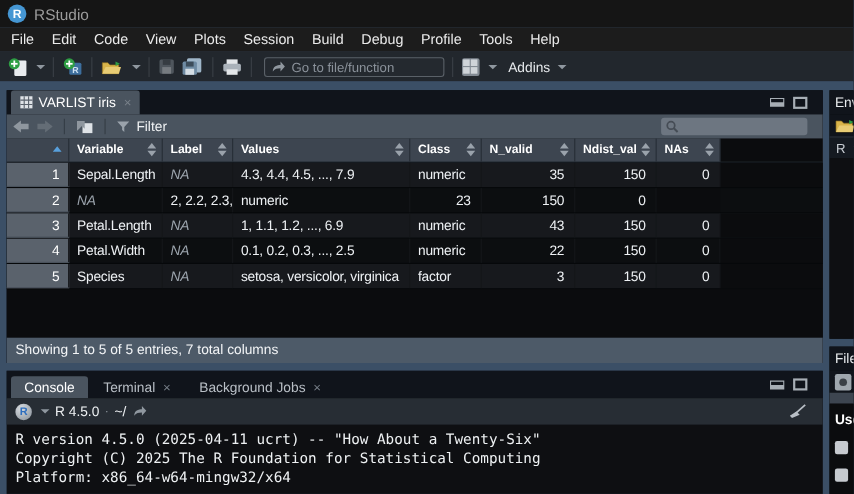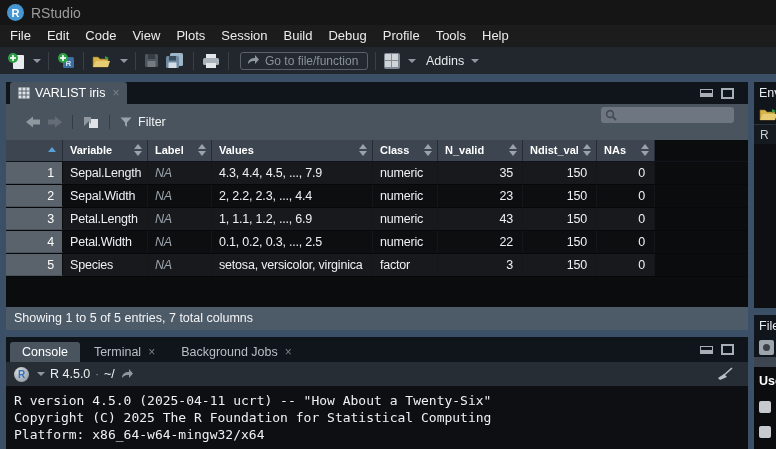--- a/index.html
+++ b/index.html
@@ -14,21 +14,21 @@
 
   .menubar { height:22px; background:#1c1c1c; display:flex; align-items:center; padding-left:2px; }
   .menu-item { color:#ebebeb; font-size:13px; padding:0 8px; line-height:22px; cursor:default; }
 
   .toolbar { height:27px; background:#22272d; display:flex; align-items:center; padding-left:6px; gap:4px; }
   .tb-sep { width:1px; height:18px; background:#3a4046; margin:0 3px; }
   .tb-btn { display:flex; align-items:center; justify-content:center; height:22px; padding:0 1px; }
   .caret { width:0; height:0; border-left:4px solid transparent; border-right:4px solid transparent;
            border-top:4px solid #8f979f; margin-left:3px; }
   .goto-wrap { position:relative; margin-left:4px; }
-  .goto-input { width:128px; height:18px; background:#24292f; border:1px solid #5a6168; border-radius:3px;
+  .goto-input { width:164px; height:18px; background:#24292f; border:1px solid #5a6168; border-radius:3px;
                 color:#c9ced4; font-size:12px; padding:0 4px 0 24px; outline:none; }
   .goto-input::placeholder { color:#8a919a; }
   .goto-arrow { position:absolute; left:6px; top:3px; }
   .grid-icon { width:16px; height:16px; background:#828a93; border-radius:2px; display:grid;
                grid-template-columns:6px 6px; grid-template-rows:6px 6px; gap:1px; padding:1px; }
   .grid-icon div { background:#cfd4d9; }
   .addins-label { color:#e6e9ec; font-size:12.5px; margin-left:6px; }
 
   
   .workbench { height:375px; background:#3b4f66; display:flex; gap:6px; padding:8px 0 0 6px; }
@@ -41,21 +41,21 @@
          color:#fff; font-size:12.5px; padding:0 8px; height:100%; }
   .tab-inactive { background:transparent; color:#b9bfc6; }
   .tab .close { color:#79818a; margin-left:7px; font-size:12px; }
   .winbtns { margin-left:auto; display:flex; align-items:center; gap:8px; padding-right:14px; align-self:center; }
   .icon-min { width:13px; height:8px; border:1px solid #a7aeb5; border-bottom:4px solid #a7aeb5; }
   .icon-max { width:13px; height:11px; border:2px solid #a7aeb5; }
 
   
   .viewer { height:248px; flex:0 0 248px; }
   .viewer .tabstrip { height:22px; padding-left:4px; }
-  .filterbar { height:36px; background:#4a545f; display:flex; align-items:center; padding-left:20px; gap:6px;
+  .filterbar { height:22px; background:#4a545f; display:flex; align-items:center; padding-left:6px; gap:6px;
                position:relative; flex:0 0 auto; }
   .filter-label { color:#f0f2f4; font-size:12.5px; }
   .vsep { width:1px; height:14px; background:#343c45; margin:0 4px; }
   .search-box { position:absolute; right:14px; top:3px; width:133px; height:16px; background:#6d7681;
                 border-radius:3px; display:flex; align-items:center; padding-left:4px; }
   .search-box input { background:transparent; border:none; outline:none; width:105px; font-size:11px; color:#1d2126; }
 
   .tbl-row { display:grid; grid-template-columns:57px 85px 64px 161px 65px 85px 74px 58px 1fr; }
   .tbl-head { height:22px; background:#3d4550; border-bottom:1px solid #10141b; flex:0 0 auto; }
   .th { position:relative; color:#ffffff; font-weight:bold; font-size:11px; line-height:21px;
@@ -296,21 +296,20 @@
         <div class="td na">NA</div>
         <div class="td">4.3, 4.4, 4.5, ..., 7.9</div>
         <div class="td">numeric</div>
         <div class="td td-num">35</div>
         <div class="td td-num">150</div>
         <div class="td td-num">0</div>
         <div class="td td-filler"></div>
       </div>
       <div class="tbl-row tr tr-even">
         <div class="td td-rownum">2</div>
-        <div class="td">Sepal.Width</div>
         <div class="td na">NA</div>
         <div class="td">2, 2.2, 2.3, ..., 4.4</div>
         <div class="td">numeric</div>
         <div class="td td-num">23</div>
         <div class="td td-num">150</div>
         <div class="td td-num">0</div>
         <div class="td td-filler"></div>
       </div>
       <div class="tbl-row tr tr-odd">
         <div class="td td-rownum">3</div>

